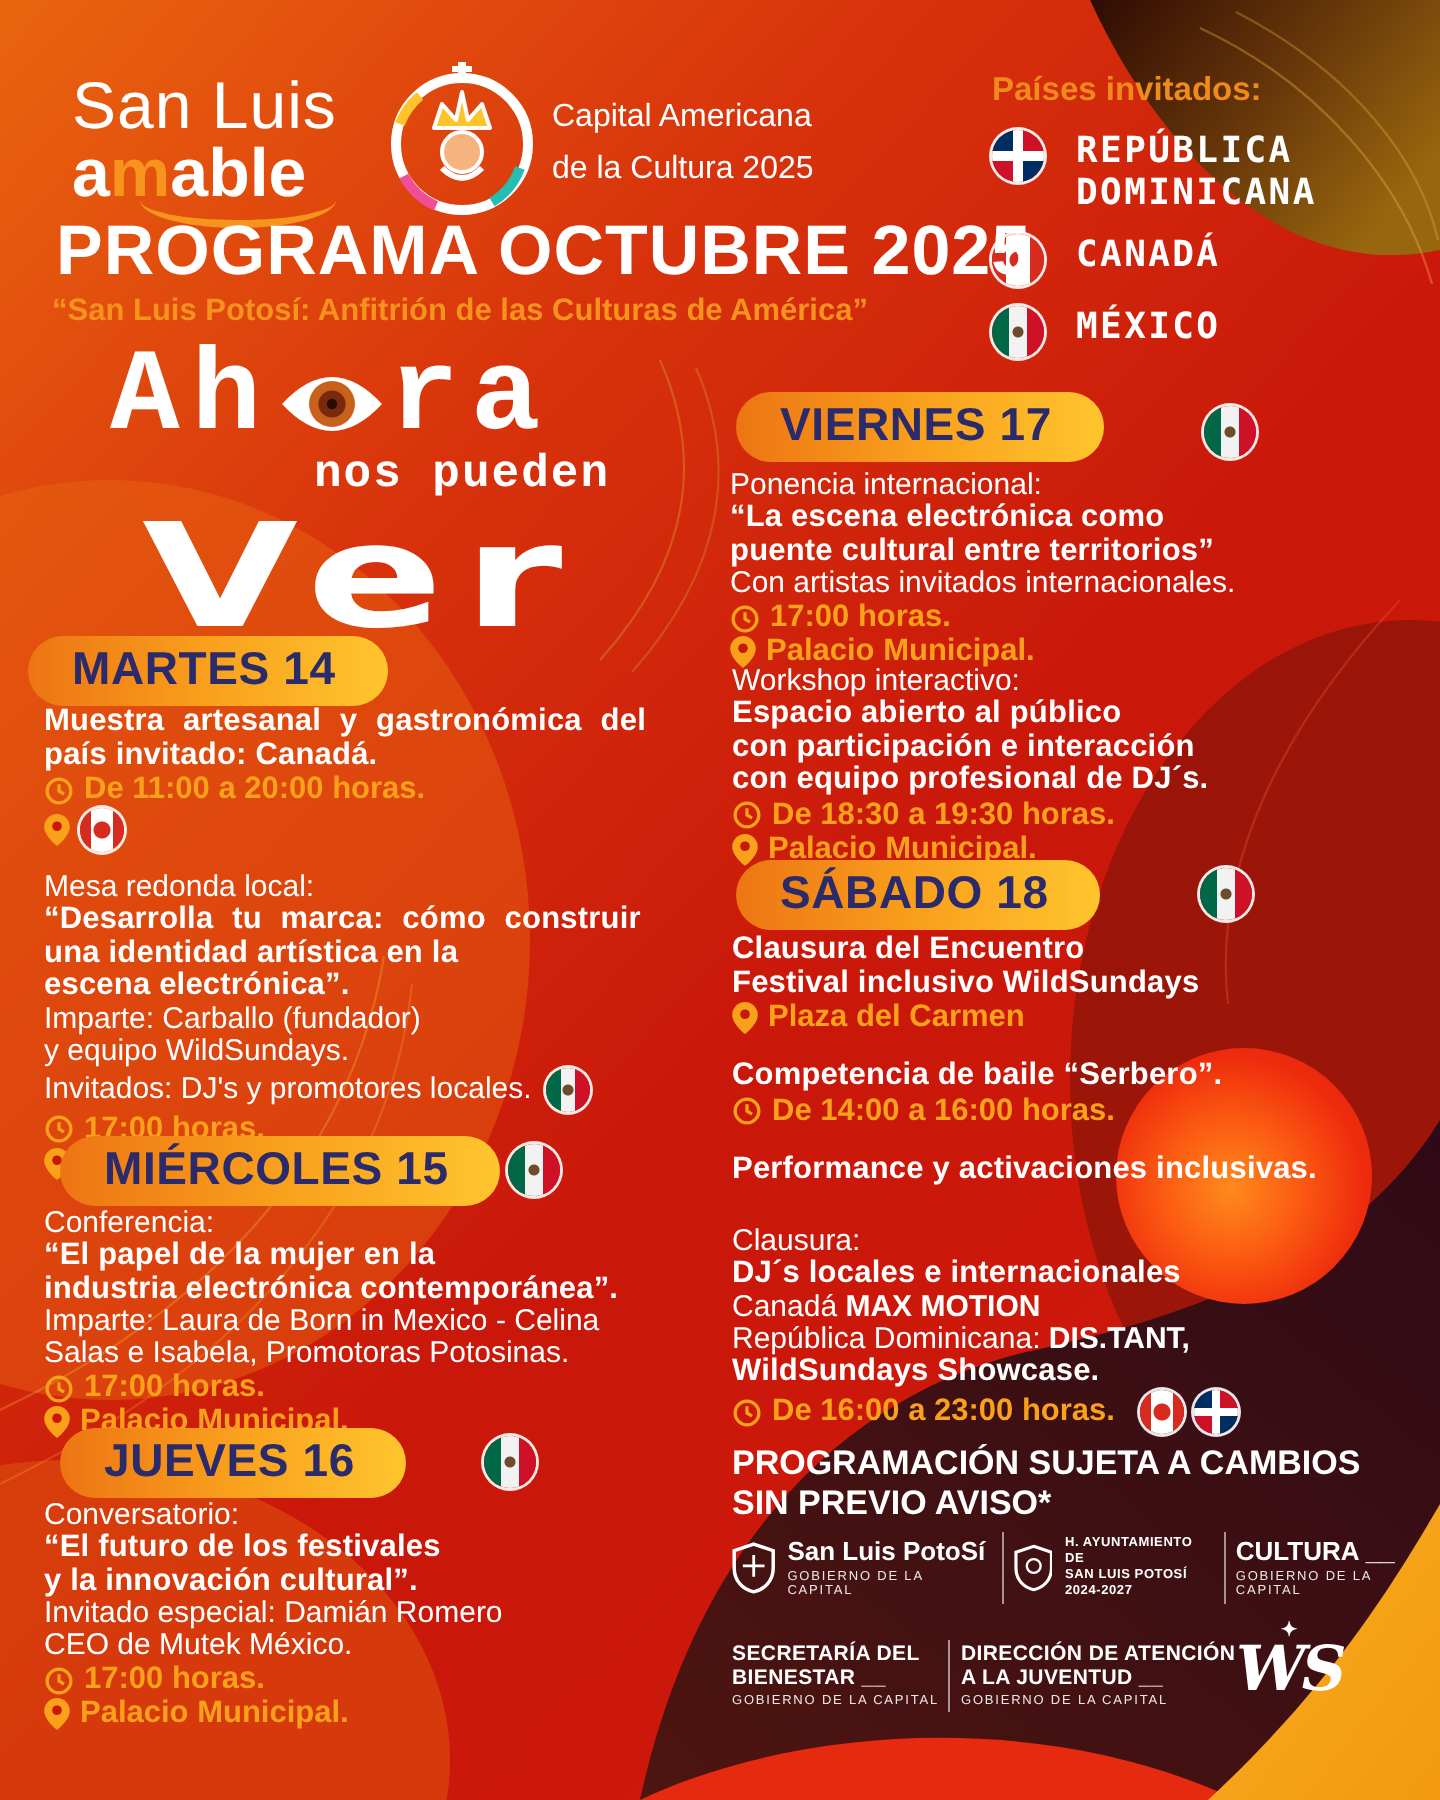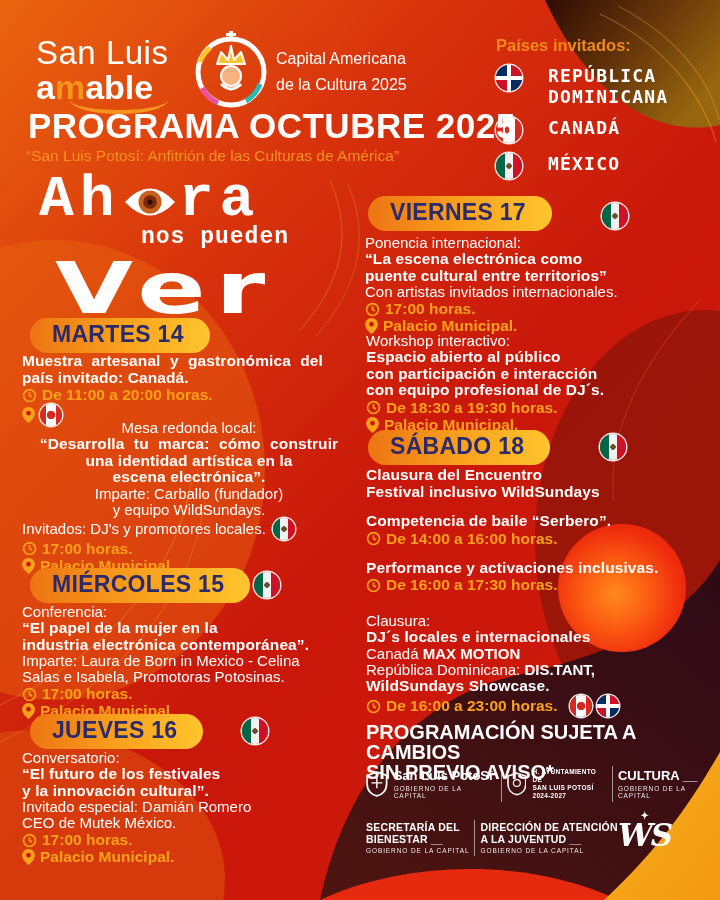--- a/index.html
+++ b/index.html
@@ -9,25 +9,25 @@
   .abs{position:absolute;}
 
   
   .brand-top{color:#fff;font-size:33px;letter-spacing:.5px;line-height:34px;}
   .brand-bottom{color:#fff;font-size:34px;font-weight:700;line-height:34px;}
   .brand-m{color:#F7941D;}
   .swoosh{display:block;width:98px;height:13px;border-bottom:4.5px solid #F7941D;
           border-radius:0 0 70px 70px / 0 0 20px 20px;margin:-7px 0 0 34px;}
   .capital{color:#fff;font-size:16px;line-height:26px;font-weight:500;}
   .invited-label{color:#EF8A1C;font-size:16.5px;font-weight:700;}
-  .country{display:flex;align-items:flex-start;gap:26px;margin-top:10px;}
+  .country{display:flex;align-items:flex-start;gap:16px;margin-top:10px;}
   .country-name{font-family:"DejaVu Sans Mono",monospace;font-weight:700;font-size:18px;
                 line-height:21px;color:#fff;letter-spacing:1.2px;white-space:nowrap;}
   .program-title{color:#fff;font-size:35px;font-weight:700;letter-spacing:.5px;}
-  .program-subtitle{color:#F6921E;font-size:15.5px;font-weight:400;}
+  .program-subtitle{color:#F6921E;font-size:15.5px;font-weight:700;}
 
   
   .ahora{display:flex;align-items:center;color:#fff;
          font-family:"Liberation Mono",monospace;font-weight:700;
          font-size:58px;letter-spacing:6px;line-height:56px;}
   .ahora svg{margin:4px 2px 0 2px;}
   .tagline{font-family:"Liberation Mono",monospace;font-weight:700;color:#fff;
            font-size:23px;text-align:right;width:250px;margin-top:-4px;letter-spacing:1px;}
   .ver{display:inline-block;color:#fff;font-family:"DejaVu Sans",sans-serif;font-weight:800;
        font-size:72px;line-height:72px;letter-spacing:7px;transform:scaleX(1.4);
@@ -52,21 +52,21 @@
   .f27{width:26px;height:26px;}
   .mx{background:radial-gradient(circle at 50% 50%,#6d4c2b 0 2.5px,rgba(0,0,0,0) 3px),
        linear-gradient(90deg,#006847 0 33%,#f2f2f2 33% 67%,#ce1126 67%);}
   .ca{background:radial-gradient(circle at 50% 50%,#d62b1e 0 4px,rgba(0,0,0,0) 4.5px),
        linear-gradient(90deg,#d62b1e 0 26%,#fff 26% 74%,#d62b1e 74%);}
   .dr{background:linear-gradient(0deg,rgba(0,0,0,0) 41%,#fff 41% 59%,rgba(0,0,0,0) 59%),
        linear-gradient(90deg,rgba(0,0,0,0) 41%,#fff 41% 59%,rgba(0,0,0,0) 59%),
        conic-gradient(#ce1126 0 90deg,#002d62 90deg 180deg,#ce1126 180deg 270deg,#002d62 270deg 360deg);}
 
   
-  .notice{color:#fff;font-size:20px;font-weight:700;line-height:20px;margin:0;}
+  .notice{color:#fff;font-size:17px;font-weight:700;line-height:20px;margin:0;}
   .gov-row{display:flex;align-items:center;gap:5px;color:#fff;}
   .divider{width:1px;height:36px;background:rgba(255,255,255,.55);}
   .gov-name{font-size:13px;font-weight:700;line-height:14px;}
   .gov-sub{font-size:6.5px;letter-spacing:.9px;font-weight:400;color:rgba(255,255,255,.9);margin-top:2px;}
   .gov-tiny{font-size:6.5px;font-weight:700;line-height:8px;letter-spacing:.3px;}
   .gov2-name{font-size:10.5px;font-weight:700;line-height:11.5px;letter-spacing:.2px;}
   .logo-flex{display:flex;align-items:center;gap:6px;}
   .ws-logo{color:#fff;font-family:"DejaVu Serif",serif;font-style:italic;font-weight:700;
            font-size:31px;letter-spacing:-2px;line-height:30px;}
   .ws-star{display:block;text-align:center;font-size:10px;font-style:normal;letter-spacing:0;line-height:8px;}
@@ -162,57 +162,57 @@
     </div>
     <div class="country">
       <span class="flag mx f27"></span>
       <div class="country-name">MÉXICO</div>
     </div>
   </div>
 
   <div class="abs program-title" style="left:28px;top:106px;">PROGRAMA OCTUBRE 2025</div>
   <div class="abs program-subtitle" style="left:26px;top:147px;">“San Luis Potosí:  Anfitrión de las Culturas de América”</div>
 
-  <div class="abs" style="left:39px;top:172px;">
+  <div class="abs" style="left:55px;top:172px;">
     <div class="ahora">
       <span>Ah</span>
       <svg width="54" height="40" viewBox="0 0 54 40">
         <path d="M2 20 Q27 -7 52 20 Q27 47 2 20 Z" fill="#ffffff"></path>
         <circle cx="27" cy="20" r="11.5" fill="#C8611B"></circle>
         <circle cx="27" cy="20" r="6.8" fill="#7A2A0C"></circle>
         <circle cx="27" cy="20" r="2.6" fill="#2B0A04"></circle>
       </svg>
       <span>ra</span>
     </div>
     <div class="tagline">nos pueden</div>
     <span class="ver">Ver</span>
   </div>
 
-  <div class="day-pill" style="left:30px;top:318px;">MARTES 14</div>
+  <div class="day-pill" style="left:14px;top:318px;">MARTES 14</div>
 
   <div class="abs" style="left:22px;top:353px;width:334px;">
     <p class="wt wide">Muestra artesanal y gastronómica del</p>
     <p class="wt">país invitado: Canadá.</p>
     <div class="meta">
       <svg width="15" height="15" viewBox="0 0 24 24" fill="none" stroke="#F9A11B" stroke-width="2.6">
           <circle cx="12" cy="12" r="9.5"></circle>
           <path d="M12 6.5V12l4 2.5"></path>
         </svg>
       <span>De 11:00 a 20:00 horas.</span>
     </div>
     <div class="meta">
       <svg width="13" height="16" viewBox="0 0 24 30">
           <path d="M12 0C5.4 0 0 5.4 0 12c0 9 12 18 12 18s12-9 12-18C24 5.4 18.6 0 12 0z" fill="#F9A11B"></path>
           <circle cx="12" cy="11.5" r="4.5" fill="#C8180A"></circle>
         </svg>
       <span class="flag ca f24"></span>
     </div>
   </div>
 
-  <div class="abs" style="left:22px;top:420px;width:334px;text-align:center;">
+  <div class="abs" style="left:22px;top:436px;width:334px;">
     <p class="wr">Mesa redonda local:</p>
     <p class="wt wide">“Desarrolla tu marca: cómo construir</p>
     <p class="wt">una identidad artística en la</p>
     <p class="wt">escena electrónica”.</p>
     <p class="wr">Imparte: Carballo (fundador)</p>
     <p class="wr">y equipo WildSundays.</p>
     <p class="wr flex-line">
       <span>Invitados: DJ's y promotores locales.</span>
       <span class="flag mx f24"></span>
     </p>
@@ -326,36 +326,36 @@
       <span>Palacio Municipal.</span>
     </div>
   </div>
 
   <div class="day-pill" style="left:368px;top:430px;">SÁBADO 18</div>
   <span class="flag mx f27 abs" style="left:600px;top:434px;"></span>
 
   <div class="abs" style="left:366px;top:467px;width:350px;">
     <p class="wt">Clausura del Encuentro</p>
     <p class="wt">Festival inclusivo WildSundays</p>
+    <div class="meta">
+      <svg width="13" height="16" viewBox="0 0 24 30">
+          <path d="M12 0C5.4 0 0 5.4 0 12c0 9 12 18 12 18s12-9 12-18C24 5.4 18.6 0 12 0z" fill="#F9A11B"></path>
+          <circle cx="12" cy="11.5" r="4.5" fill="#C8180A"></circle>
+        </svg>
+      <span>Plaza del Carmen</span>
+    </div>
     <p class="wt gap-m">Competencia de baile “Serbero”.</p>
     <div class="meta">
       <svg width="15" height="15" viewBox="0 0 24 24" fill="none" stroke="#F9A11B" stroke-width="2.6">
           <circle cx="12" cy="12" r="9.5"></circle>
           <path d="M12 6.5V12l4 2.5"></path>
         </svg>
       <span>De 14:00 a 16:00 horas.</span>
     </div>
     <p class="wt gap-m">Performance y activaciones inclusivas.</p>
-    <div class="meta">
-      <svg width="15" height="15" viewBox="0 0 24 24" fill="none" stroke="#F9A11B" stroke-width="2.6">
-          <circle cx="12" cy="12" r="9.5"></circle>
-          <path d="M12 6.5V12l4 2.5"></path>
-        </svg>
-      <span>De 16:00 a 17:30 horas.</span>
-    </div>
   </div>
 
   <div class="abs" style="left:366px;top:613px;width:350px;">
     <p class="wr">Clausura:</p>
     <p class="wt">DJ´s locales e internacionales</p>
     <p class="wr"><span>Canadá </span><b>MAX MOTION</b></p>
     <p class="wr"><span>República Dominicana: </span><b>DIS.TANT,</b></p>
     <p class="wt">WildSundays Showcase.</p>
     <div class="meta">
       <svg width="15" height="15" viewBox="0 0 24 24" fill="none" stroke="#F9A11B" stroke-width="2.6">

